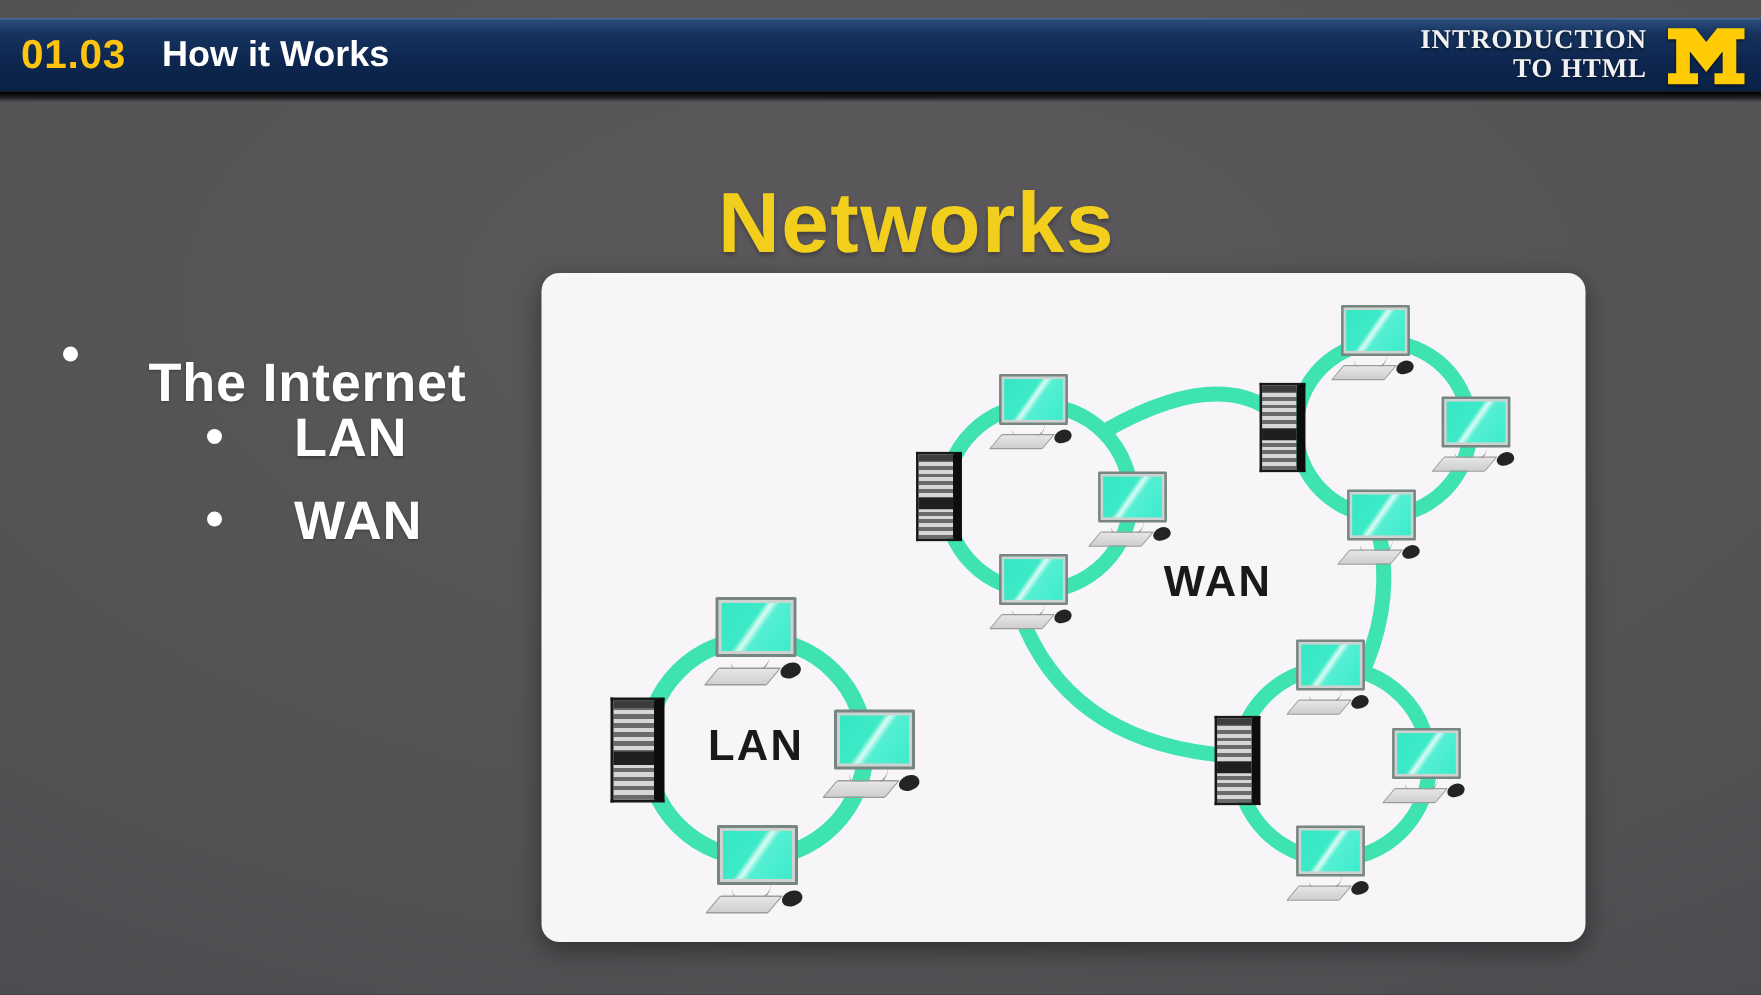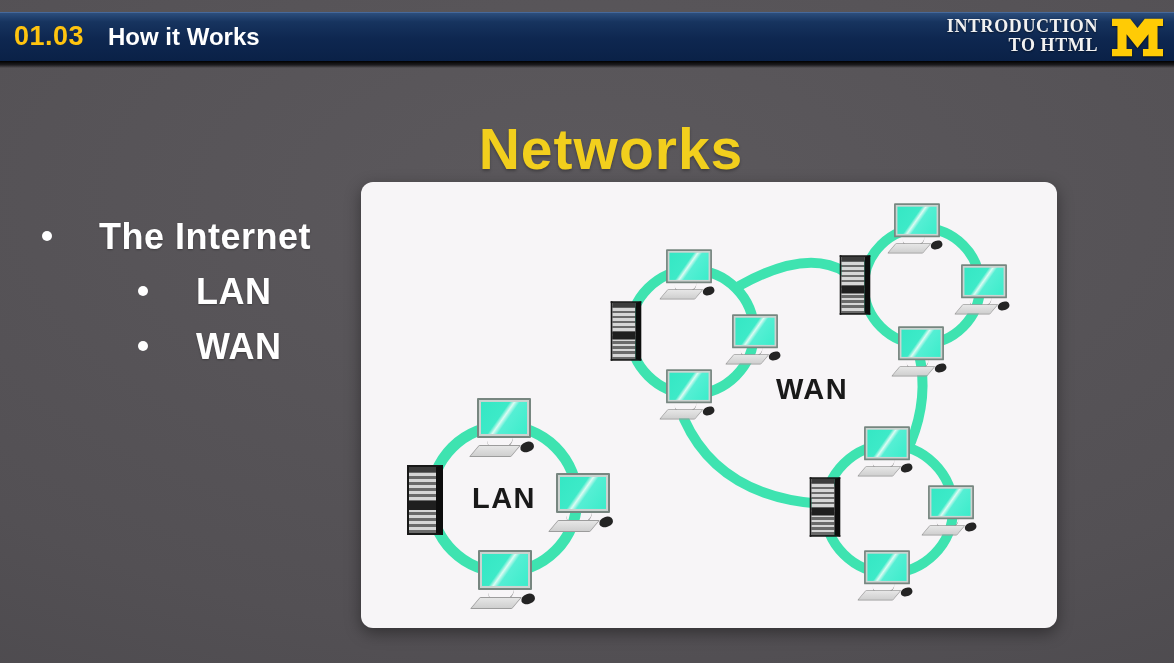--- a/index.html
+++ b/index.html
@@ -40,21 +40,21 @@
   
   .slide-title{
     position:absolute;left:0;top:78px;width:1174px;text-align:center;
     font-size:57px;font-weight:bold;color:#f2cf1d;
     text-shadow:0 2px 3px rgba(0,0,0,.28);letter-spacing:1px;margin-left:24px;
   }
   .bullet-dot{position:absolute;width:10px;height:10px;border-radius:50%;background:#fff;}
   .bullet-label{position:absolute;font-size:36px;font-weight:bold;color:#fff;
     text-shadow:0 1px 2px rgba(0,0,0,.3);letter-spacing:.5px;white-space:nowrap;}
   #dot-1{left:42px;top:231px;}
-  #lbl-1{left:99px;top:216px;text-align:right;}
+  #lbl-1{left:99px;top:234px;text-align:right;}
   #dot-2{left:138px;top:286px;}
   #lbl-2{left:196px;top:271px;}
   #dot-3{left:138px;top:341px;}
   #lbl-3{left:196px;top:326px;}
 
   
   .panel{
     position:absolute;left:361px;top:182px;width:696px;height:446px;
     background:#f7f5f7;border-radius:12px;
     box-shadow:0 5px 16px rgba(0,0,0,.4);

